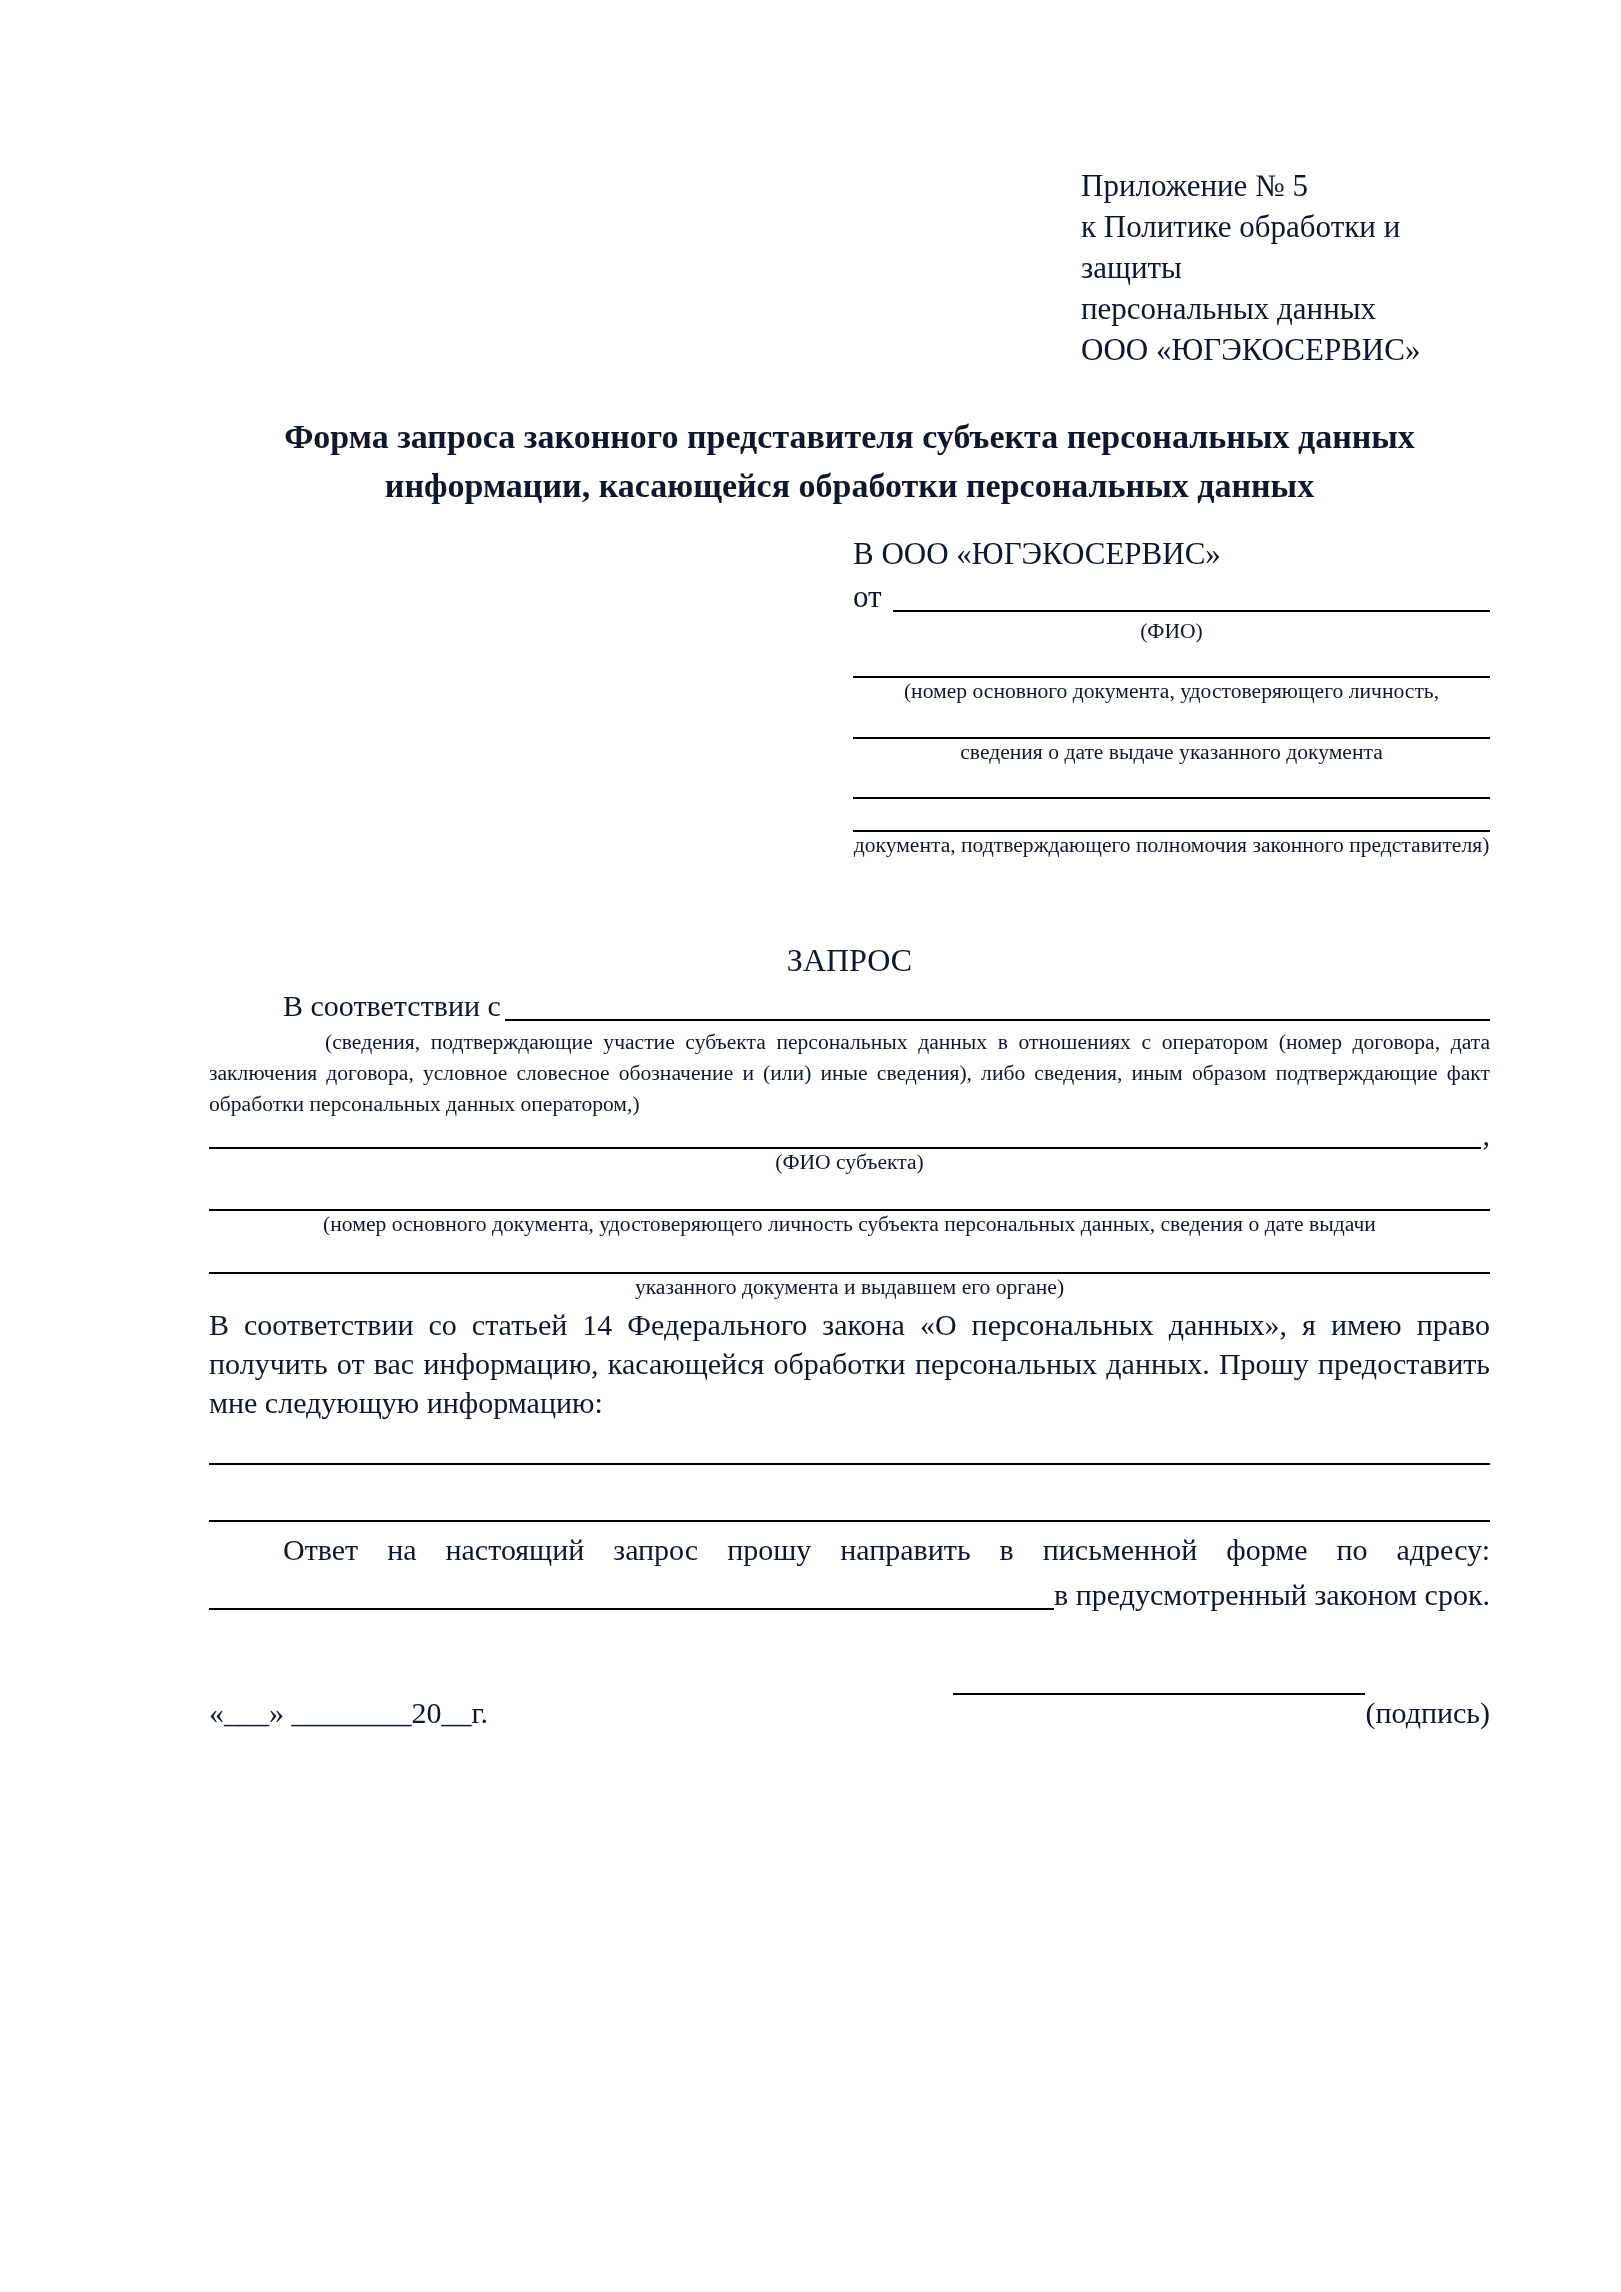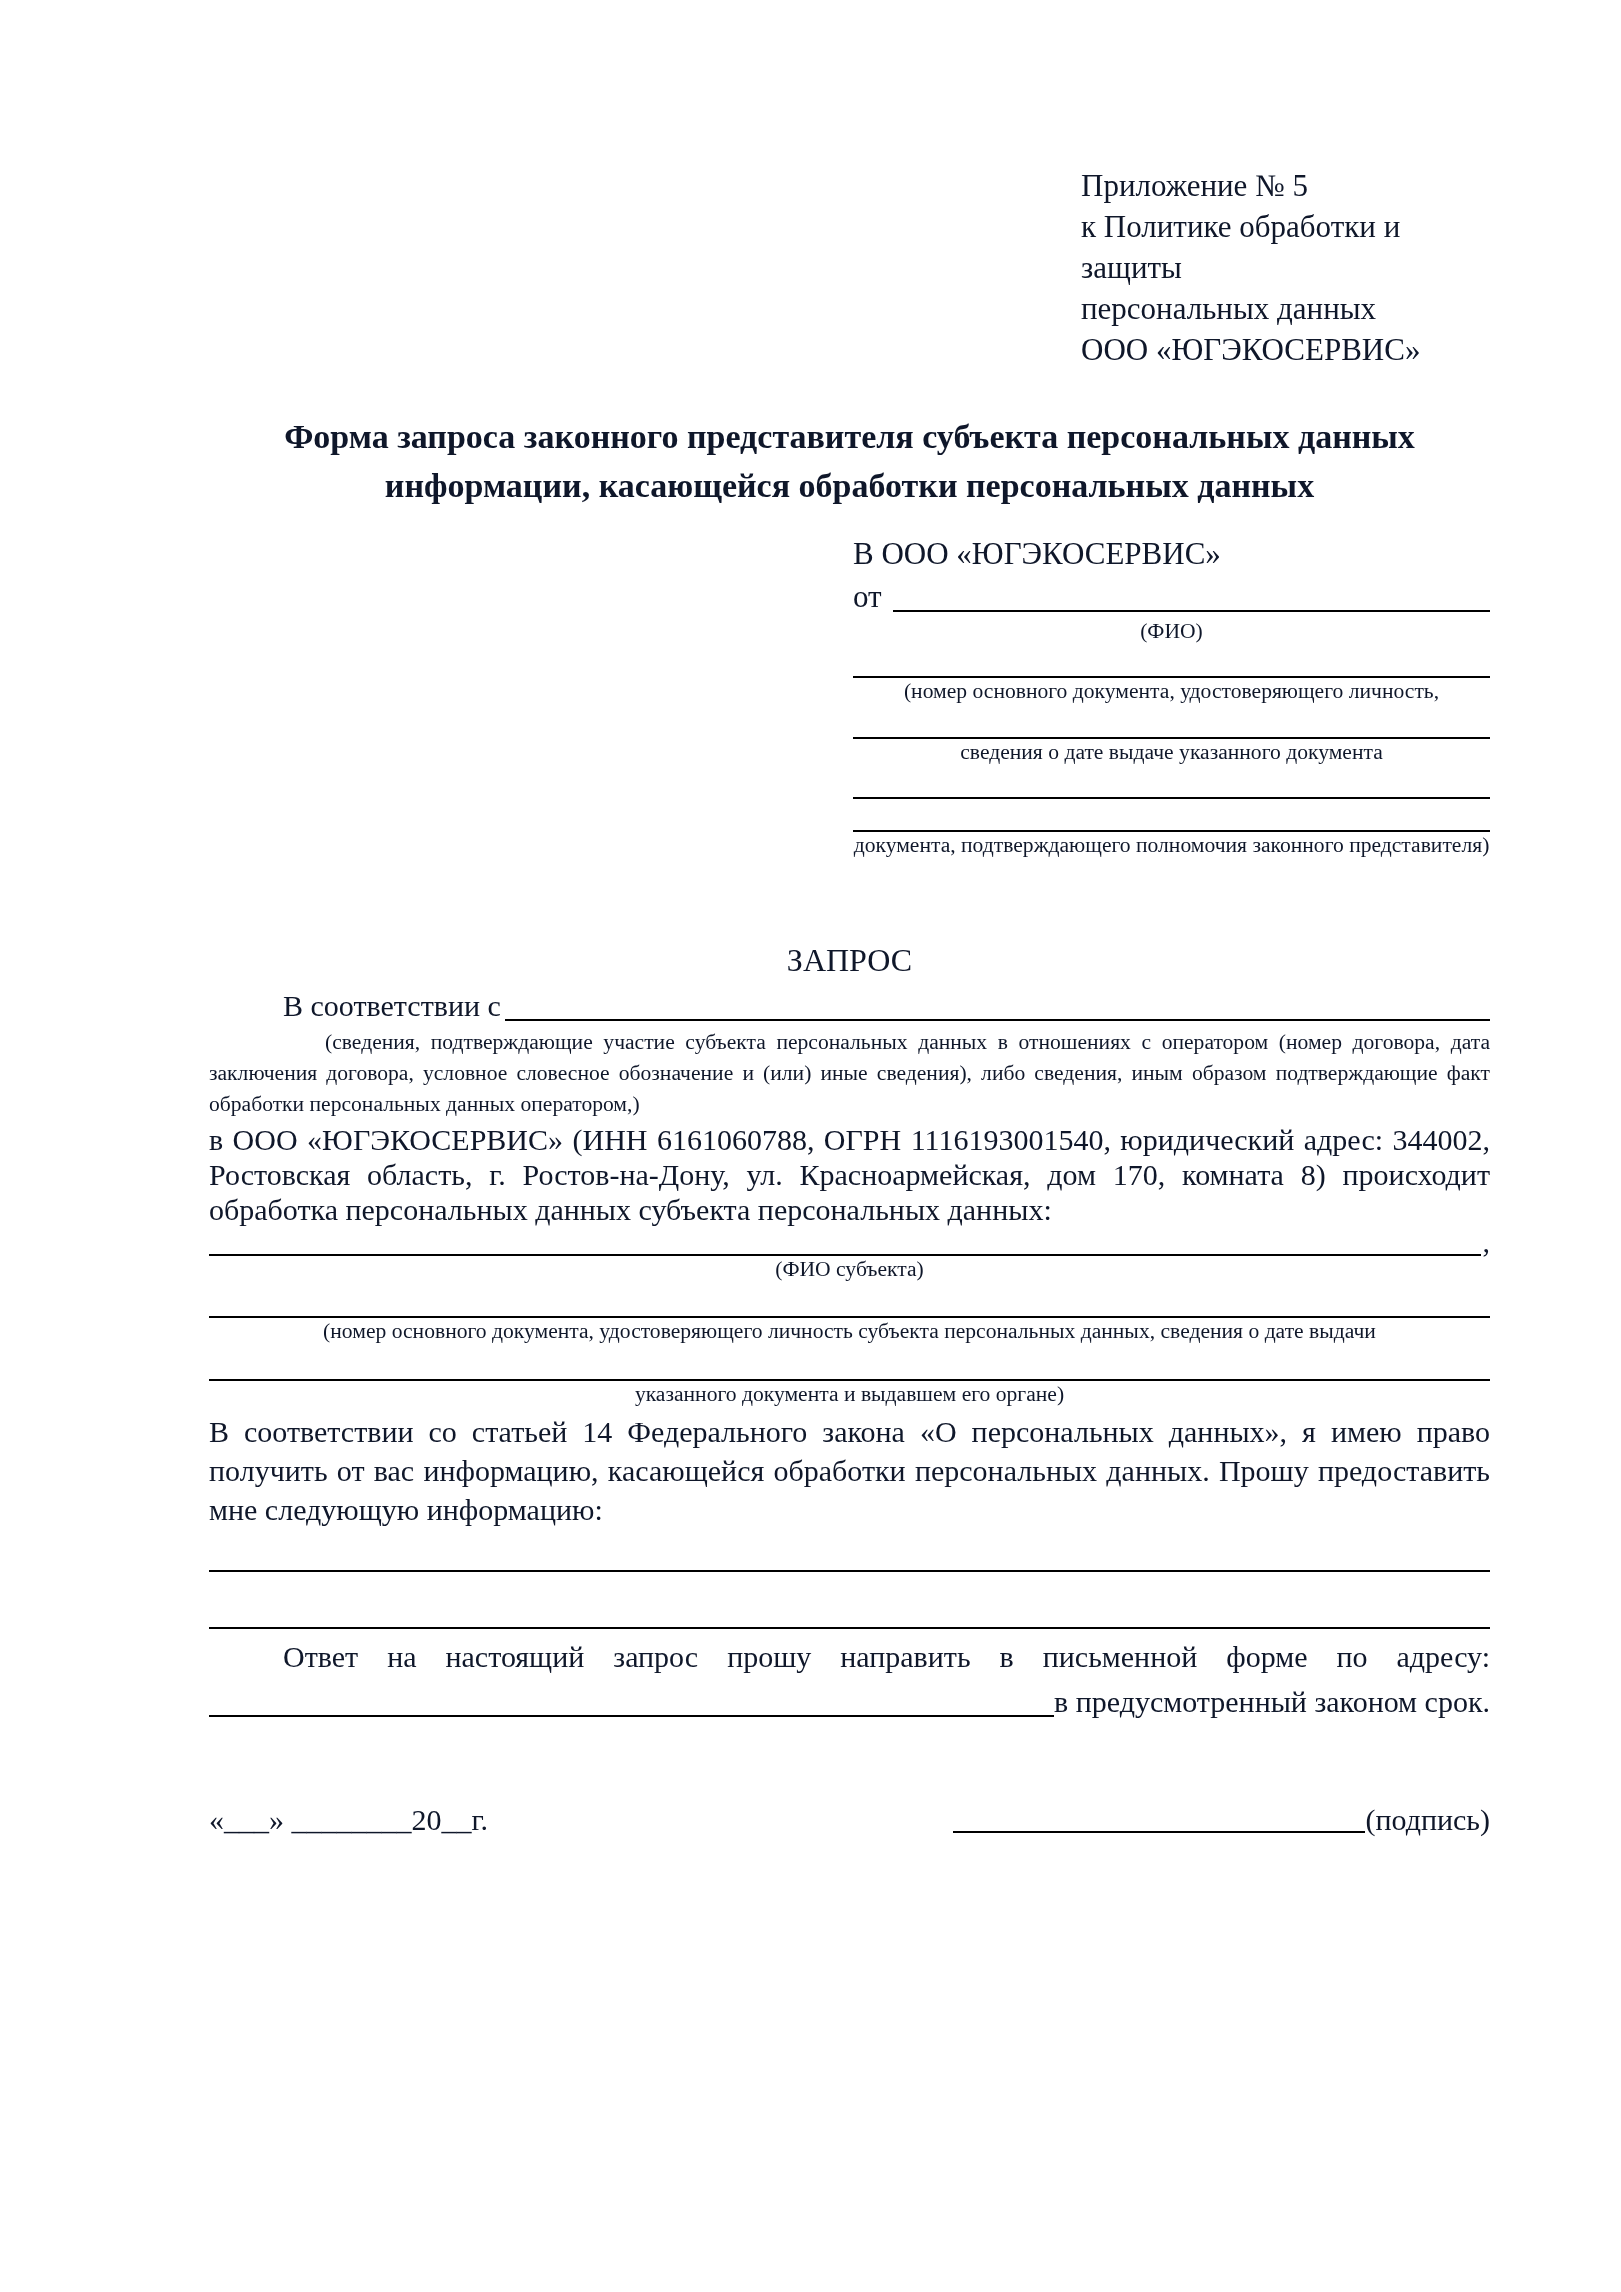--- a/index.html
+++ b/index.html
@@ -52,21 +52,21 @@
   .blank2{ border-bottom:2.9px solid #000;height:55px; }
   .answer-par{
     margin-top:7.8px;text-align:justify;text-align-last:justify;
     text-indent:74px;height:39px;
   }
   .tail-row{ margin-top:3.9px;height:43px; }
   .tail-row .fl{flex:1;border-bottom:2.9px solid #000;margin-bottom:5.9px;}
   .tail-text{ white-space:nowrap;line-height:43px; }
   .footer-row{ margin-top:71px;display:flex;align-items:flex-end;height:45px; }
   .date-text{ white-space:nowrap; }
-  .sig-group{ margin-left:auto;display:flex;align-items:flex-end; }
+  .sig-group{ margin-left:auto;display:flex;align-items:flex-start; }
   .sig-line{ width:412px;border-bottom:2.9px solid #000;margin-bottom:5.9px; }
   .sig-cap{ white-space:nowrap; }
 </style>
 </head>
 <body>
 
 <div class="page">
 
   <div class="annex">
     <div>Приложение № 5</div>
@@ -99,21 +99,20 @@
   <div class="main">
     <div class="zapros">ЗАПРОС</div>
 
     <div class="row accordance">
       <span class="lead">В соответствии с</span>
       <span class="fill"></span>
     </div>
 
     <div class="note">(сведения, подтверждающие участие субъекта персональных данных в отношениях с оператором (номер договора, дата заключения договора, условное словесное обозначение и (или) иные сведения), либо сведения, иным образом подтверждающие факт обработки персональных данных оператором,)</div>
 
-    <div class="operator-par">в ООО «ЮГЭКОСЕРВИС» (ИНН 6161060788, ОГРН 1116193001540, юридический адрес: 344002, Ростовская область, г. Ростов-на-Дону, ул. Красноармейская, дом 170, комната 8) происходит обработка персональных данных субъекта персональных данных:</div>
 
     <div class="row subject-row">
       <span class="fl"></span>
       <span class="comma">,</span>
     </div>
     <div class="cap">(ФИО субъекта)</div>
 
     <div class="w-line"></div>
     <div class="cap">(номер основного документа, удостоверяющего личность субъекта персональных данных, сведения о дате выдачи</div>
 

